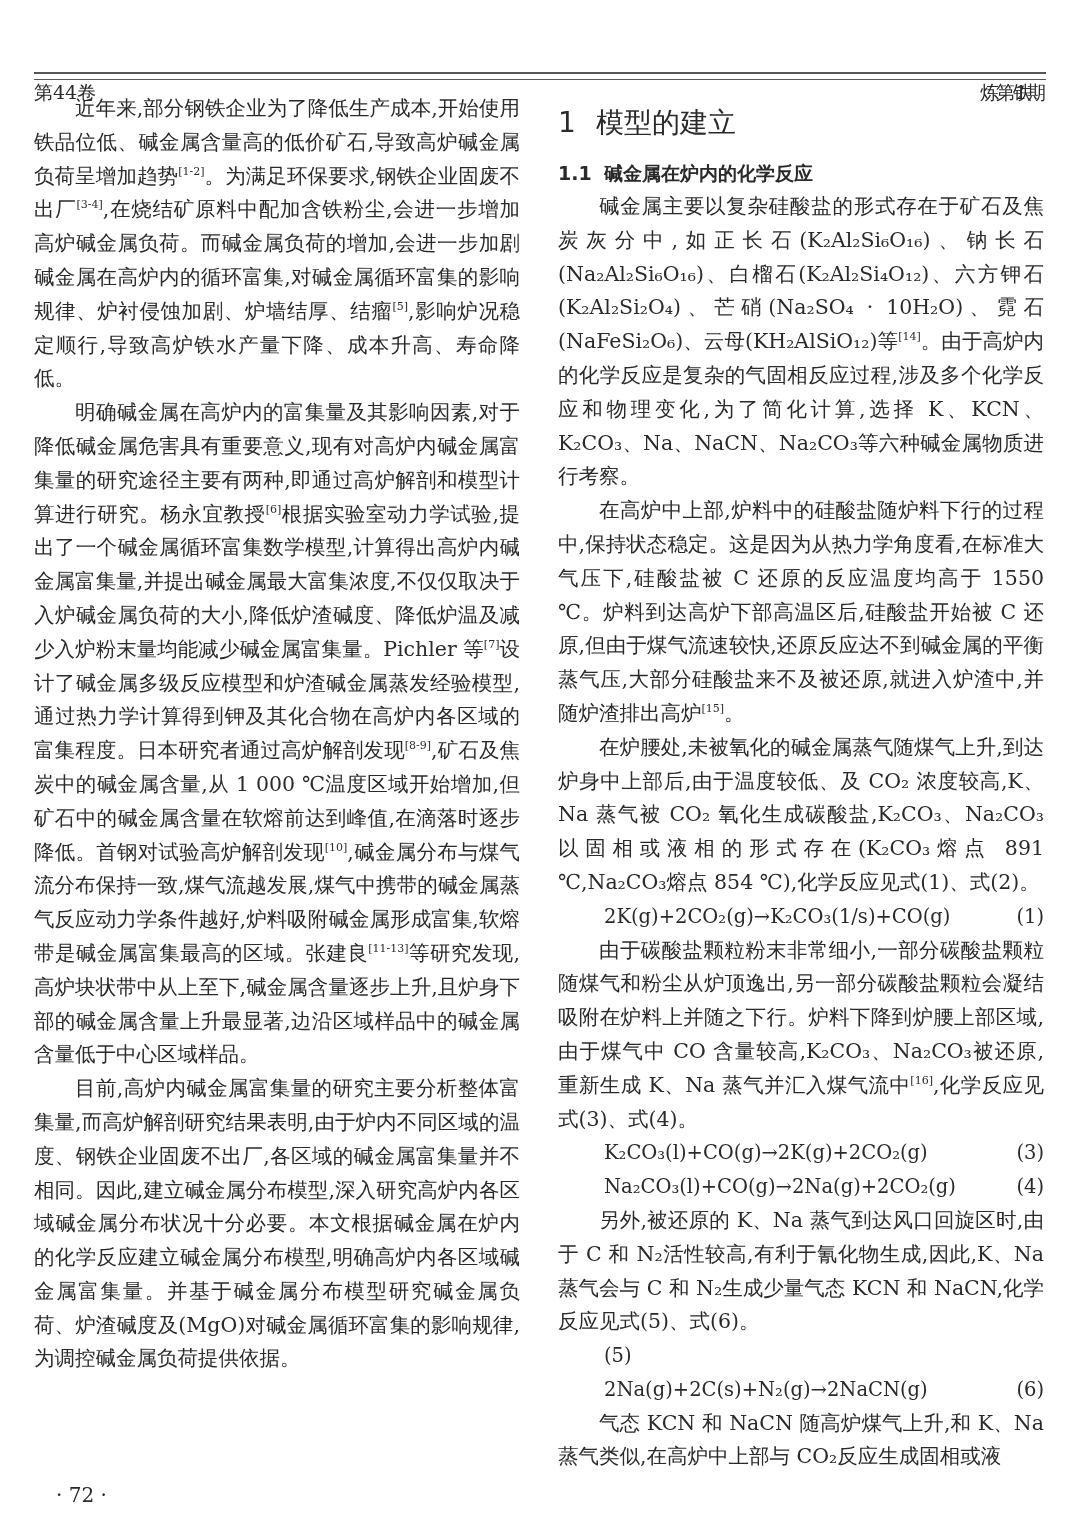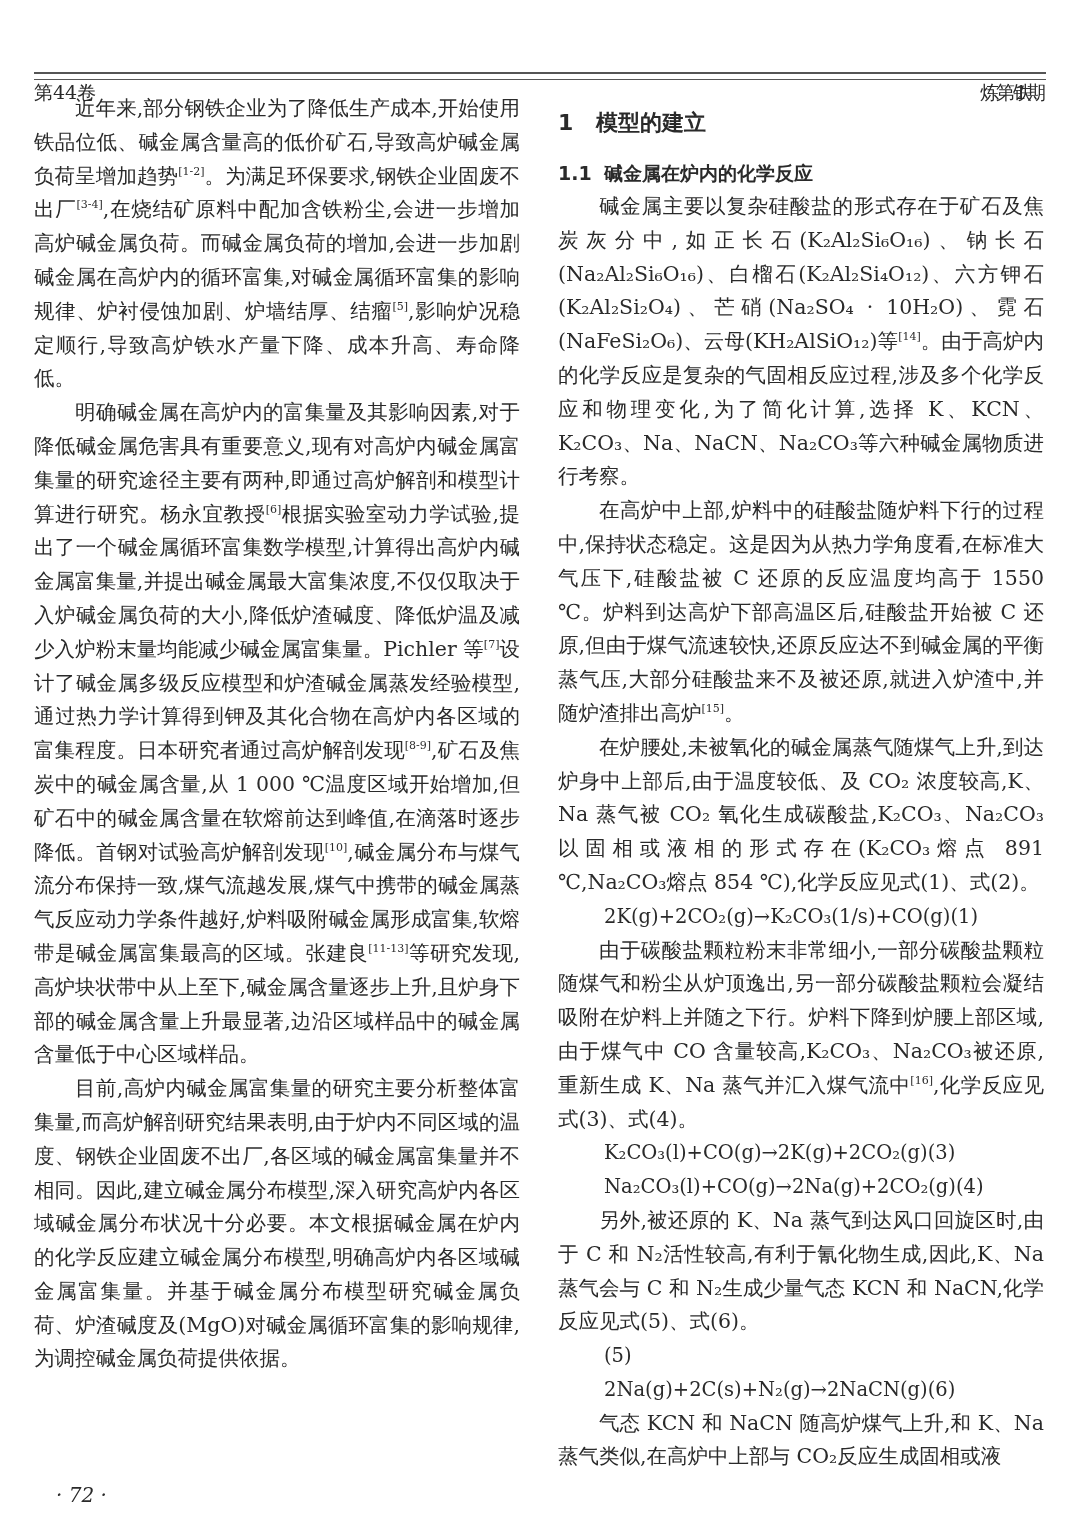--- a/index.html
+++ b/index.html
@@ -9,28 +9,28 @@
   .header .l { position:absolute; left:0; top:0; }
   .header .c { position:absolute; left:0; right:0; text-align:right; top:0; letter-spacing:14px; }
   .header .r { position:absolute; right:0; top:0; }
   .rule { position:absolute; left:34px; right:34px; top:72px; height:5px;
           border-top:2px solid #555; border-bottom:1px solid #555; }
   .col { position:absolute; top:92px; width:486px; font-size:20.5px; line-height:33.8px; text-align:justify; }
   .col.left { left:34px; }
   .col.right { left:558px; }
   .col p { margin:0; text-indent:2em; }
   sup { font-size:11px; vertical-align:super; line-height:0; }
-  .h1 { font-family:"DejaVu Sans","Liberation Sans",sans-serif; font-weight:bold; font-size:22px;
+  .h1 { font-family:"DejaVu Sans","Liberation Sans",sans-serif; font-weight:normal; font-size:28px;
         margin:14px 0 16px 0; line-height:34px; }
   .h1 .num { display:inline-block; width:38px; }
   .h2 { font-family:"DejaVu Sans","Liberation Sans",sans-serif; font-weight:bold; font-size:19px;
         line-height:34px; margin:0; }
   .h2 .num { display:inline-block; width:46px; }
-  .eq { display:flex; padding-left:46px; font-size:19.5px; }
-  .pageno { position:absolute; left:56px; top:1483px; font-size:20px;font-style:italic; }
+  .eq { display:flex; justify-content:space-between; padding-left:46px; font-size:19.5px; }
+  .pageno { position:absolute; left:56px; top:1483px; font-size:20px; }
 </style>
 </head>
 <body>
 
 <div class="header">
   <span class="l">第44卷</span>
   <span class="c">炼铁</span>
   <span class="r">第1期</span>
 </div>
 <div class="rule"></div>

